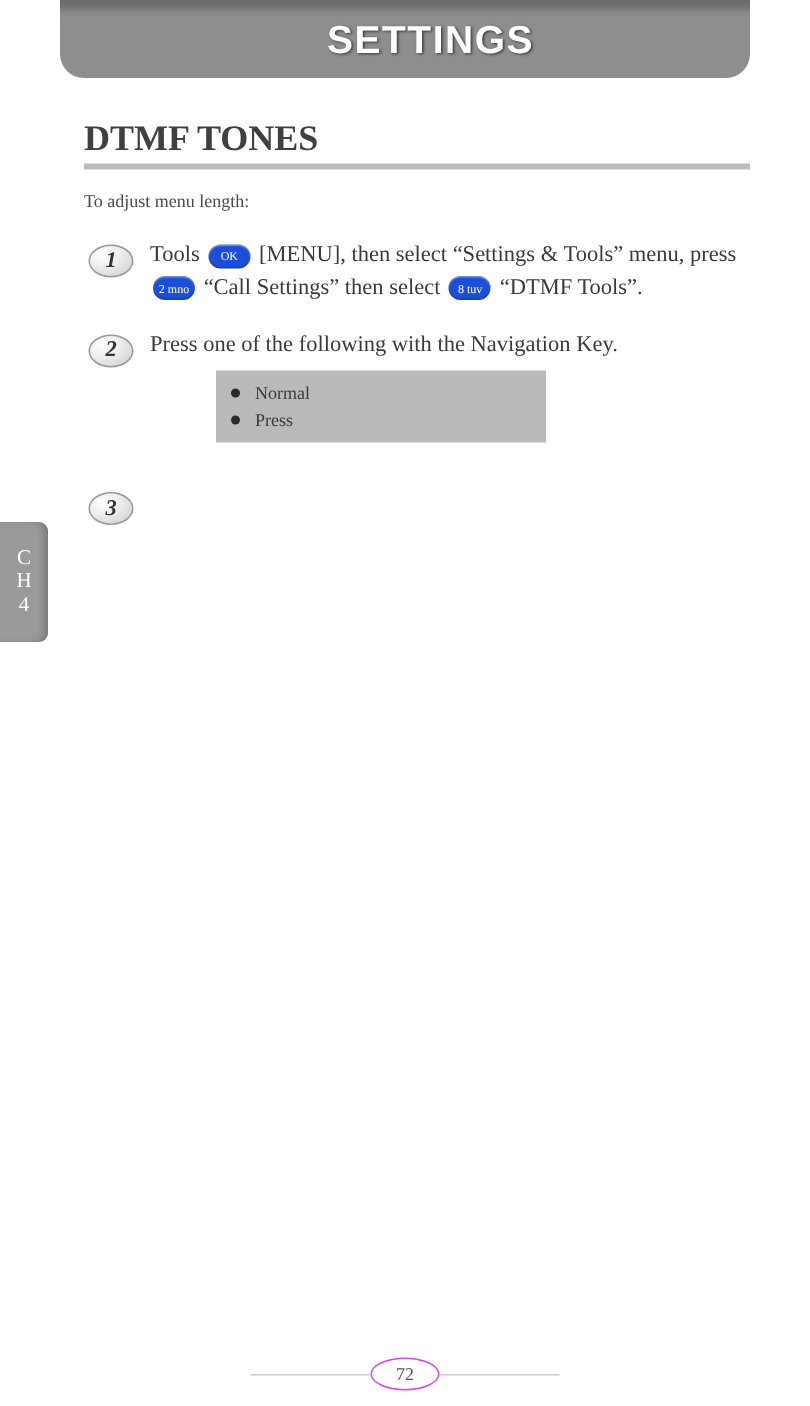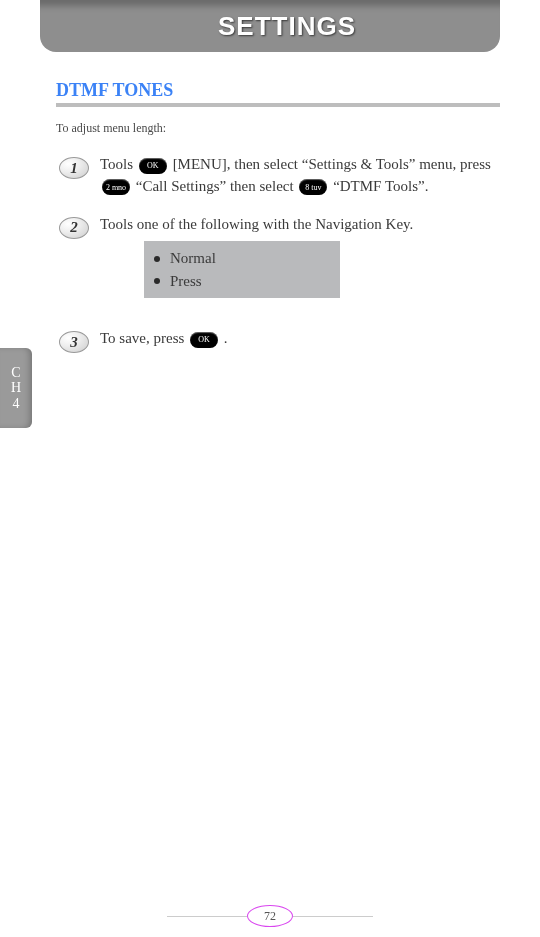--- a/index.html
+++ b/index.html
@@ -33,22 +33,22 @@
     font-weight:bold;
     letter-spacing:1px;
     text-shadow:1px 1px 2px rgba(0,0,0,.6);
   }
 
   
   .section-title {
     margin:28px 40px 0 56px;
     font-family: Georgia, 'Times New Roman', serif;
     font-weight:bold;
-    font-size:18px;
-    color:#3b82f6;
+    font-size:24px;
+    color:#404040;
     border-bottom:4px solid #bdbdbd;
     padding-bottom:2px;
     display:block;
   }
 
   
   .intro {
     margin:14px 40px 0 56px;
     font-size:12px;
     font-family: Georgia, 'Times New Roman', serif;
@@ -91,37 +91,37 @@
     padding-left:8px;
   }
 
   
   .key {
     display:inline-flex;
     align-items:center;
     justify-content:center;
     min-width:28px; height:16px;
     padding:0 3px;
-    background:#000000;
+    background:#1d4ed8;
     border-radius:8px;
     font-size:8px;
     color:#fff;
     vertical-align:middle;
     margin:0 2px;
     box-shadow:inset 0 -1px 1px rgba(0,0,0,.2), inset 0 1px 1px rgba(255,255,255,.4);
   }
 
   
   .options-box {
-    width:196px;
+    width:220px;
     background:#b9babc;
     padding:6px 10px;
     margin:6px 0 14px 44px;
     font-family: Georgia, serif;
-    font-size:15px;
+    font-size:12px;
     color:#3a3a3a;
   }
   .options-box .row {
     display:flex;
     align-items:center;
     line-height:1.5;
   }
   .options-box .bullet {
     width:6px; height:6px; border-radius:50%;
     background:#2a2a2a;
@@ -203,44 +203,39 @@
       <span class="key">8 tuv</span>
       <span> “DTMF Tools”.</span>
     </div>
   </div>
 
   <div class="step">
     <div class="step-num">
       <div class="oval">2</div>
     </div>
     <div class="step-body">
-      <span>Tools one of the following with the Navigation Key.</span>
+      <span>Press one of the following with the Navigation Key.</span>
 
       <div class="options-box">
         <div class="row">
           <span class="bullet"></span>
           <span>Normal</span>
         </div>
         <div class="row">
           <span class="bullet"></span>
           <span>Press</span>
         </div>
       </div>
     </div>
   </div>
 
   <div class="step">
     <div class="step-num">
       <div class="oval">3</div>
     </div>
-    <div class="step-body">
-      <span>To save, press </span>
-      <span class="key">OK</span>
-      <span> .</span>
-    </div>
   </div>
 
 </div>
 
 <div class="side-tab">
   <span>C</span>
   <span>H</span>
   <span>4</span>
 </div>
 

